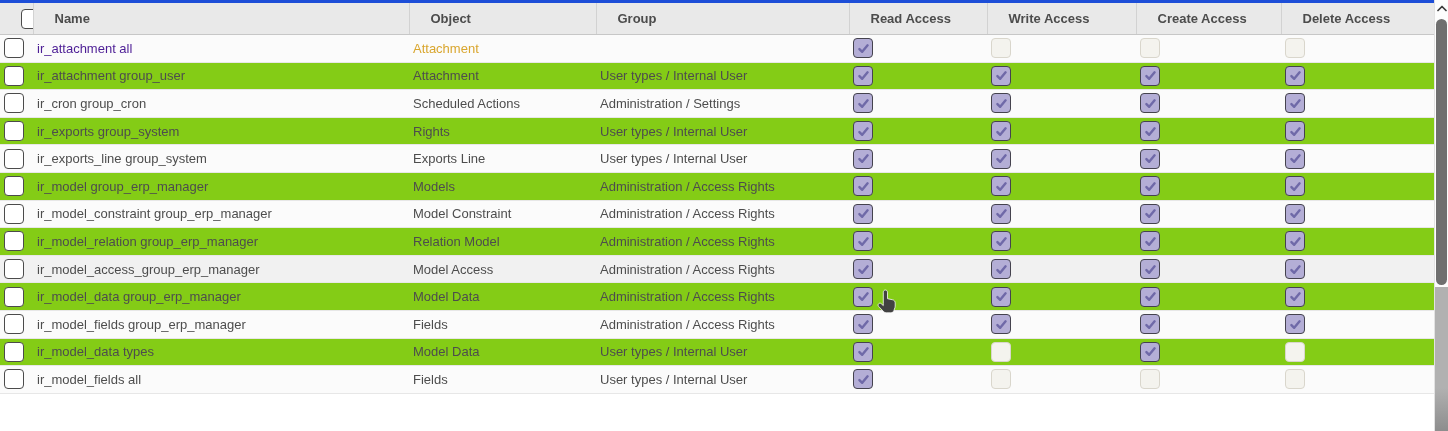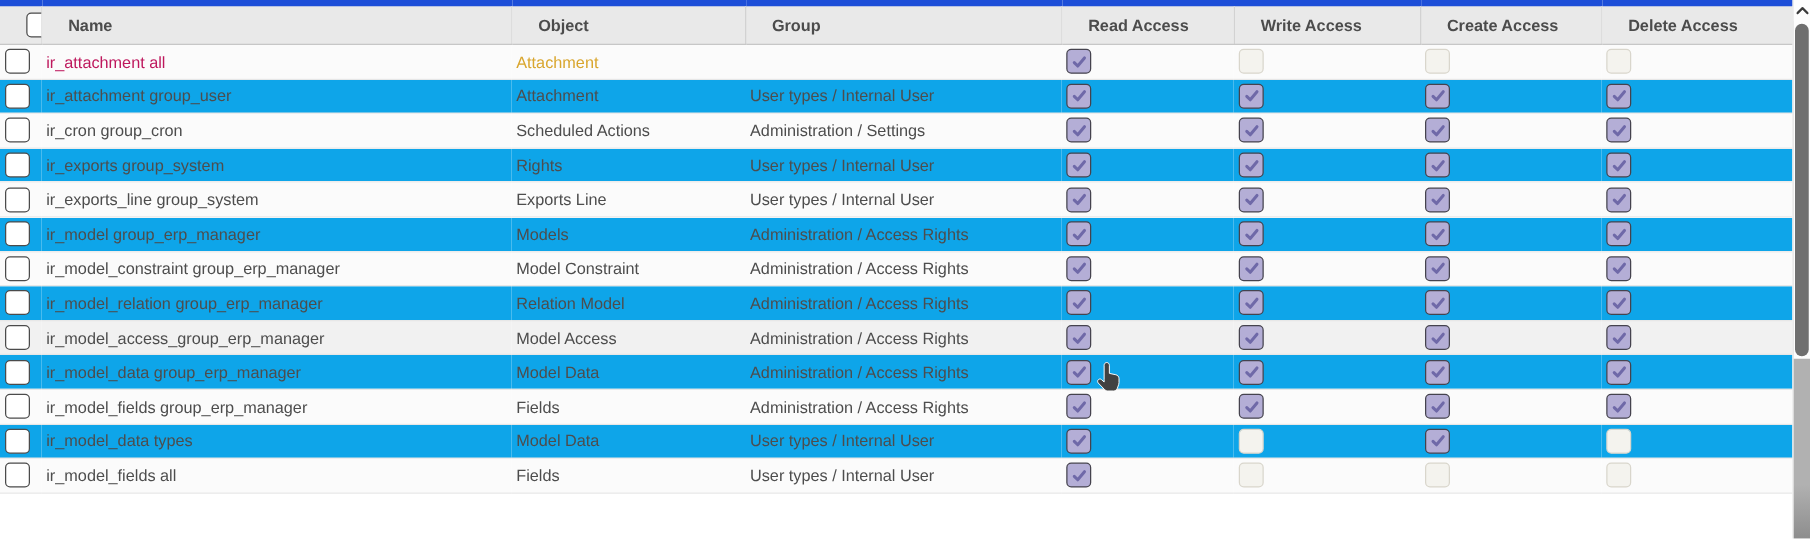--- a/index.html
+++ b/index.html
@@ -28,39 +28,39 @@
   col.c-create { width: 145px; }
   col.c-delete { width: 153px; }
 
   thead th {
     height: 33px;
     text-align: left;
     font-weight: bold;
     font-size: 13px;
     color: var(--header_text, #4c4c4c);
     background: var(--header_bg, #e9e9e9);
-    border-top: 5px solid #1d4ed8;
+    border-top: 3px solid #1d4ed8;
     border-bottom: 1px solid #c7c7c7;
     border-right: 1px solid #d2d2d2;
     padding: 0 0 0 21px;
     white-space: nowrap;
     overflow: hidden;
     cursor: pointer;
   }
   thead th:last-child { border-right: 1px solid #d2d2d2; }
 
   tbody td {
     height: 27.6px;
     padding: 0 0 0 4px;
     border-bottom: 1px solid var(--row_border, #e7e7e7);
     white-space: nowrap;
     overflow: hidden;
     vertical-align: middle;
   }
-  tbody tr { background: #0ea5e9; }
+  tbody tr { background: #84cc16; }
   tbody tr:nth-child(odd) { background: var(--stripe_row_bg, #fbfbfb); }
   tbody tr.hovered { background: var(--hover_row_bg, #f1f1f1); }
 
   .rowcheck {
     display: inline-block;
     width: 20px; height: 20px;
     background: #fff;
     border: 1px solid #4b4b4b;
     border-radius: 4px;
     vertical-align: middle;
@@ -148,21 +148,21 @@
         <th>Group</th>
         <th>Read Access</th>
         <th>Write Access</th>
         <th>Create Access</th>
         <th>Delete Access</th>
       </tr>
     </thead>
     <tbody>
         <tr>
           <td><span class="rowcheck"></span></td>
-          <td style="color: #be185d;">ir_attachment all</td>
+          <td style="color: #4c1d95;">ir_attachment all</td>
           <td style="color: rgb(217, 166, 46);">Attachment</td>
           <td></td>
           <td><span class="accbox on">
               <svg width="13" height="13" viewBox="0 0 14 14">
                 <path d="M2.6 7.6l3 3 5.8-7" stroke="#6f69a8" stroke-width="2.6" fill="none" stroke-linecap="round" stroke-linejoin="round"></path>
               </svg>
             </span></td>
           <td><span class="accbox off"></span></td>
           <td><span class="accbox off"></span></td>
           <td><span class="accbox off"></span></td>

